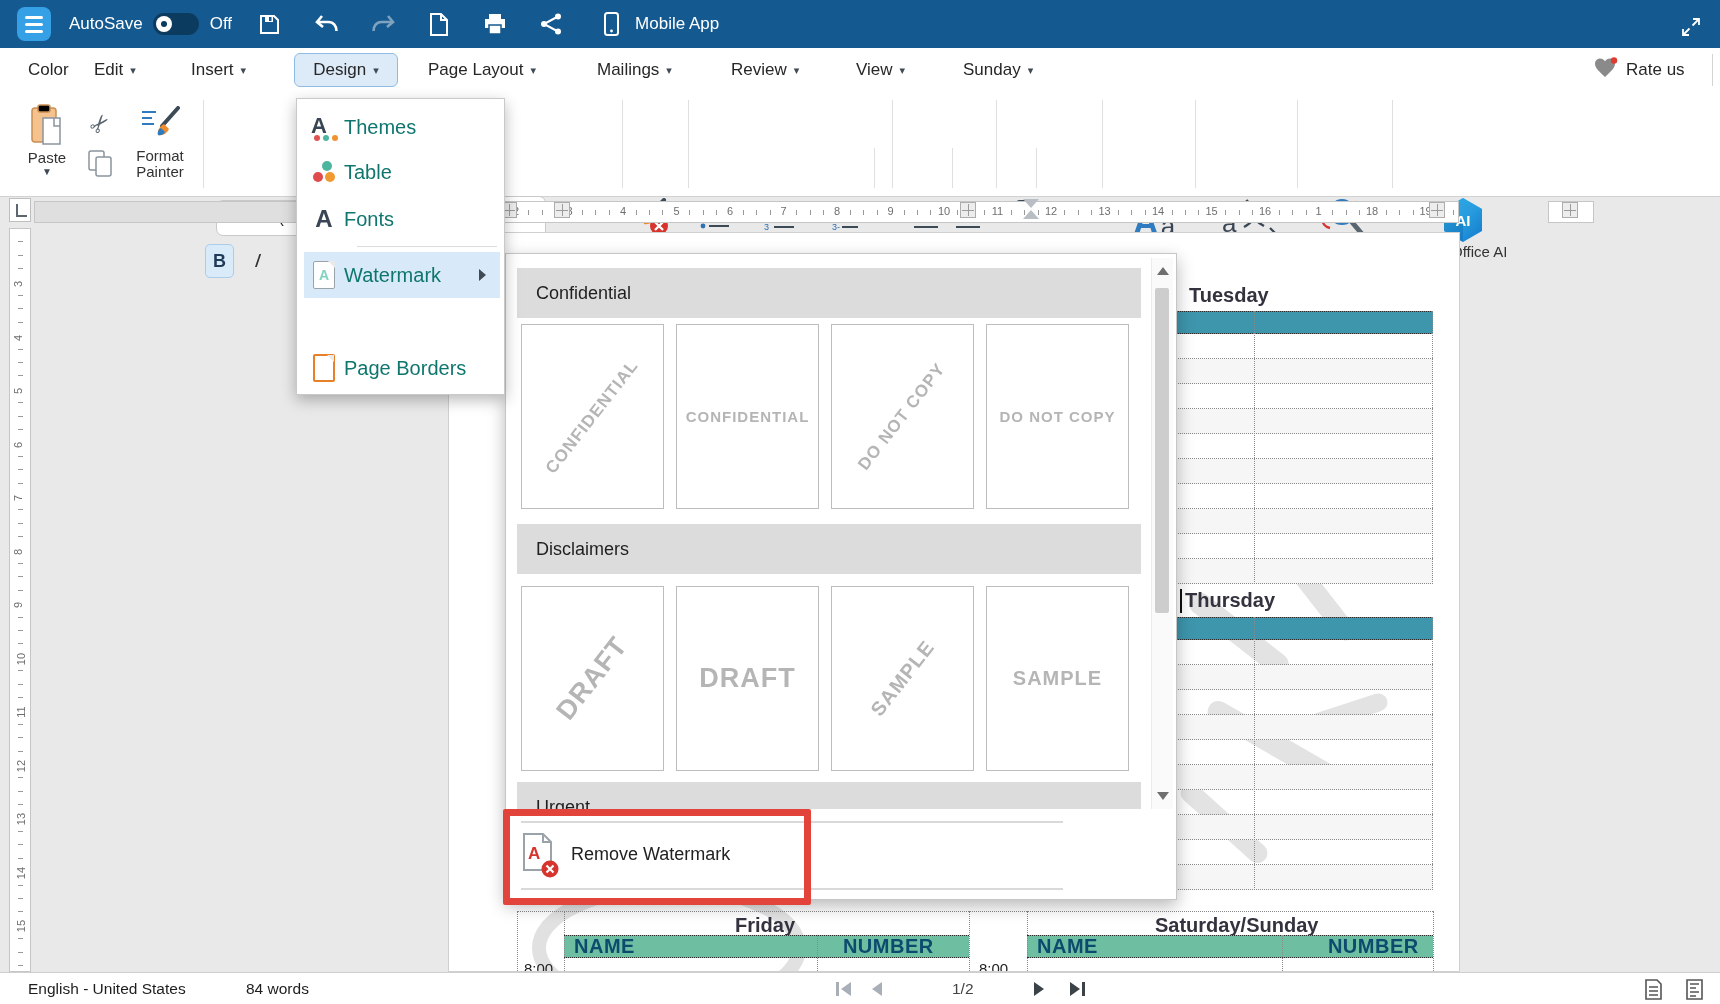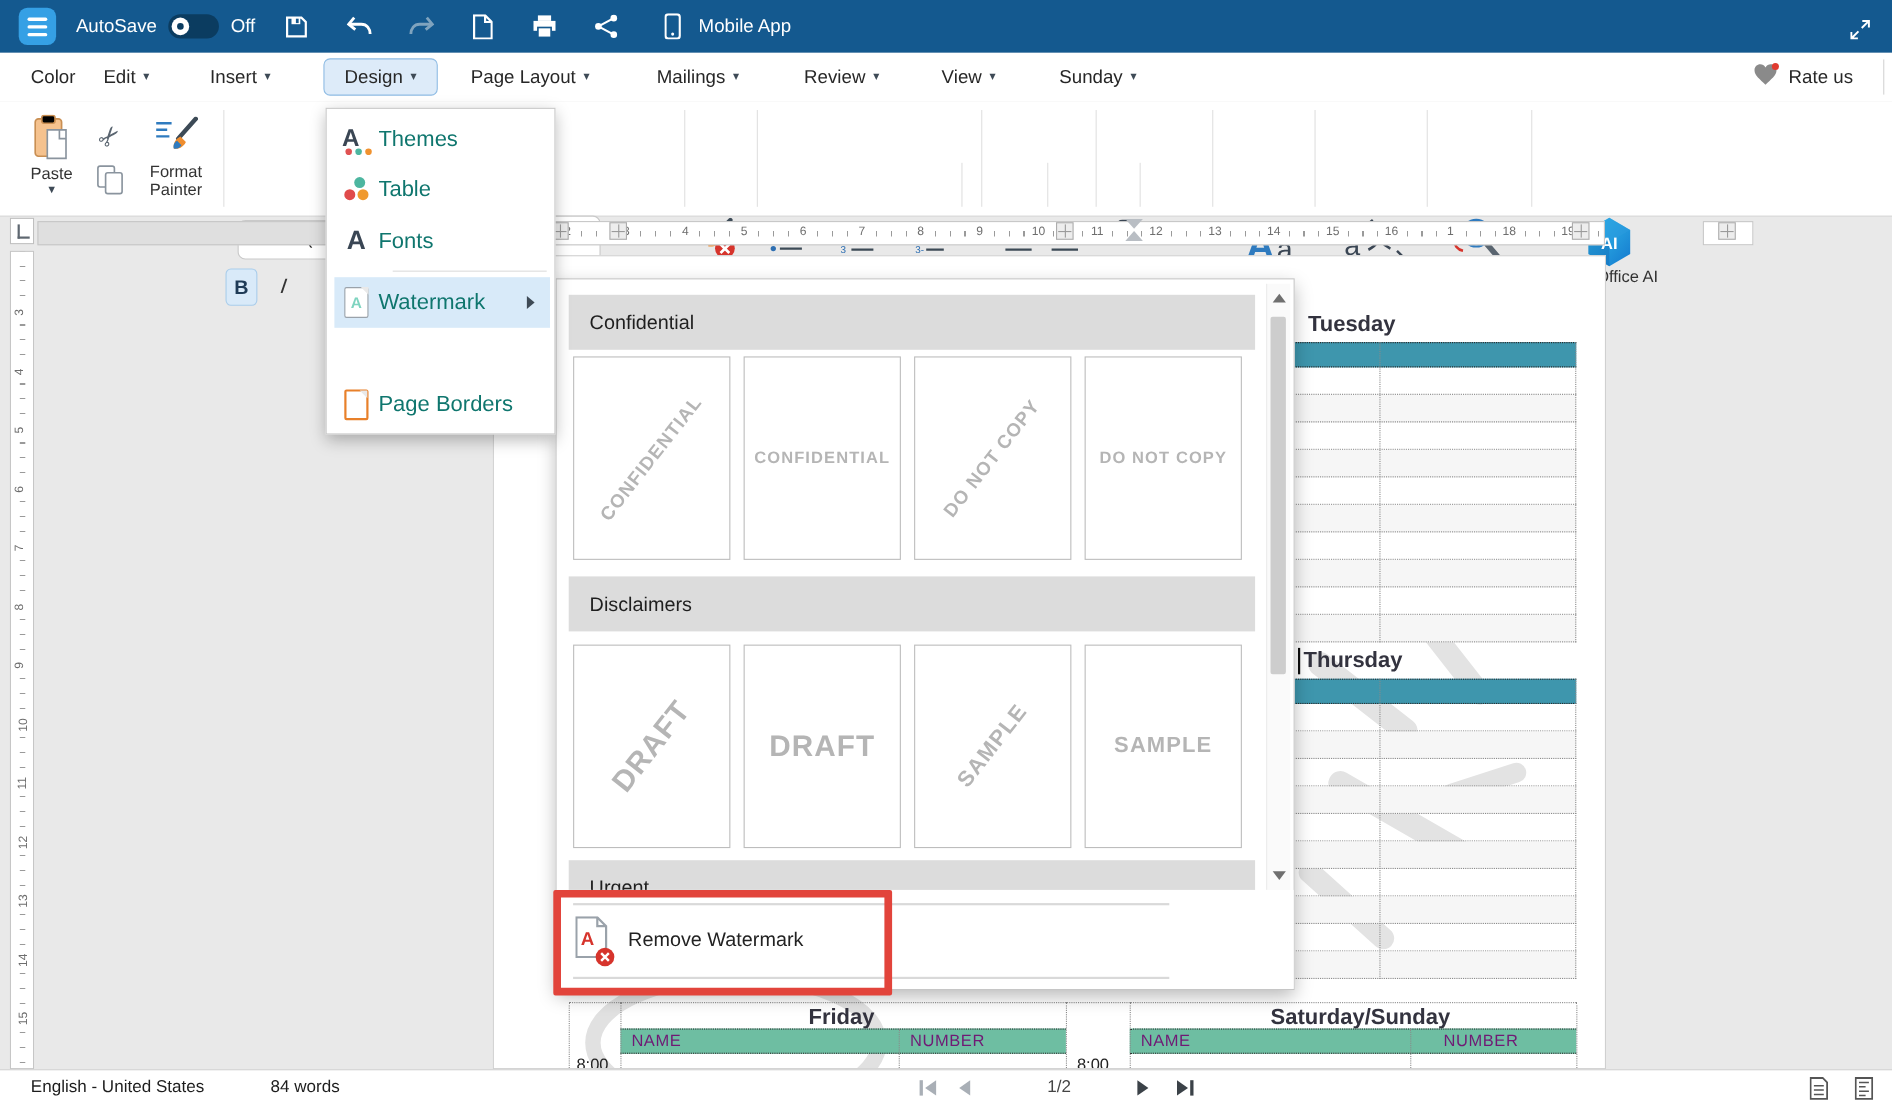--- a/index.html
+++ b/index.html
@@ -46,21 +46,21 @@
   .vruler{position:absolute;left:9px;top:228px;width:22px;height:744px;background:#FFFFFF;border:1px solid #C6C6C6;box-sizing:border-box;}
   .ticks-v{position:absolute;left:8px;top:0;width:5px;height:744px;
      background:repeating-linear-gradient(180deg,transparent 0 12.4px,#9A9A9A 12.4px 13.4px);}
   .vnum{position:absolute;left:3px;transform:rotate(-90deg);font-size:11px;color:#6E6E6E;background:#fff;padding:0 2px;}
   .tabsel{position:absolute;left:9px;top:198px;width:22px;height:24px;background:#fff;border:1px solid #BFBFBF;box-sizing:border-box;}
   .tabsel i{position:absolute;left:6px;top:5px;width:9px;height:11px;border-left:2px solid #5E6770;border-bottom:2px solid #5E6770;display:block;}
   
   .page{position:absolute;left:448px;top:232px;width:1012px;height:740px;background:#fff;border:1px solid #D0D0D0;box-sizing:border-box;z-index:1;overflow:hidden;}
   .doc-head{position:absolute;font-size:20px;font-weight:bold;color:#33333F;white-space:nowrap;}
   .teal-bar{position:absolute;background:#3E96AD;border-top:1px dotted #2b2b2b;border-bottom:1px dotted #2b2b2b;box-sizing:border-box;}
-  .teal-bar span,.green-bar span{color:#701a75;font-weight:normal;font-size:15px;letter-spacing:.5px;}
+  .teal-bar span,.green-bar span{color:#0c4a6e;font-weight:bold;font-size:20px;letter-spacing:.5px;}
   .green-bar{position:absolute;background:#6EBEA2;border-top:1px dotted #2b2b2b;border-bottom:1px dotted #2b2b2b;box-sizing:border-box;display:flex;align-items:center;}
   .dotrows{position:absolute;}
   .rowline{height:25px;border-bottom:1px dotted #8a8a8a;box-sizing:border-box;}
   .rowline:nth-child(even){background:#F6F6F6;}
   .vdot{position:absolute;width:0;border-left:1px dotted #8a8a8a;}
   .hdot{position:absolute;height:0;border-top:1px dotted #8a8a8a;}
   .time-label{position:absolute;font-size:15px;color:#222;}
   .cursor-caret{position:absolute;width:1.5px;background:#111;}
   
   .design-menu{position:absolute;left:296px;top:98px;width:209px;height:297px;background:#fff;border:1px solid #C9C9C9;box-shadow:0 5px 14px rgba(0,0,0,.28);z-index:30;box-sizing:border-box;}

